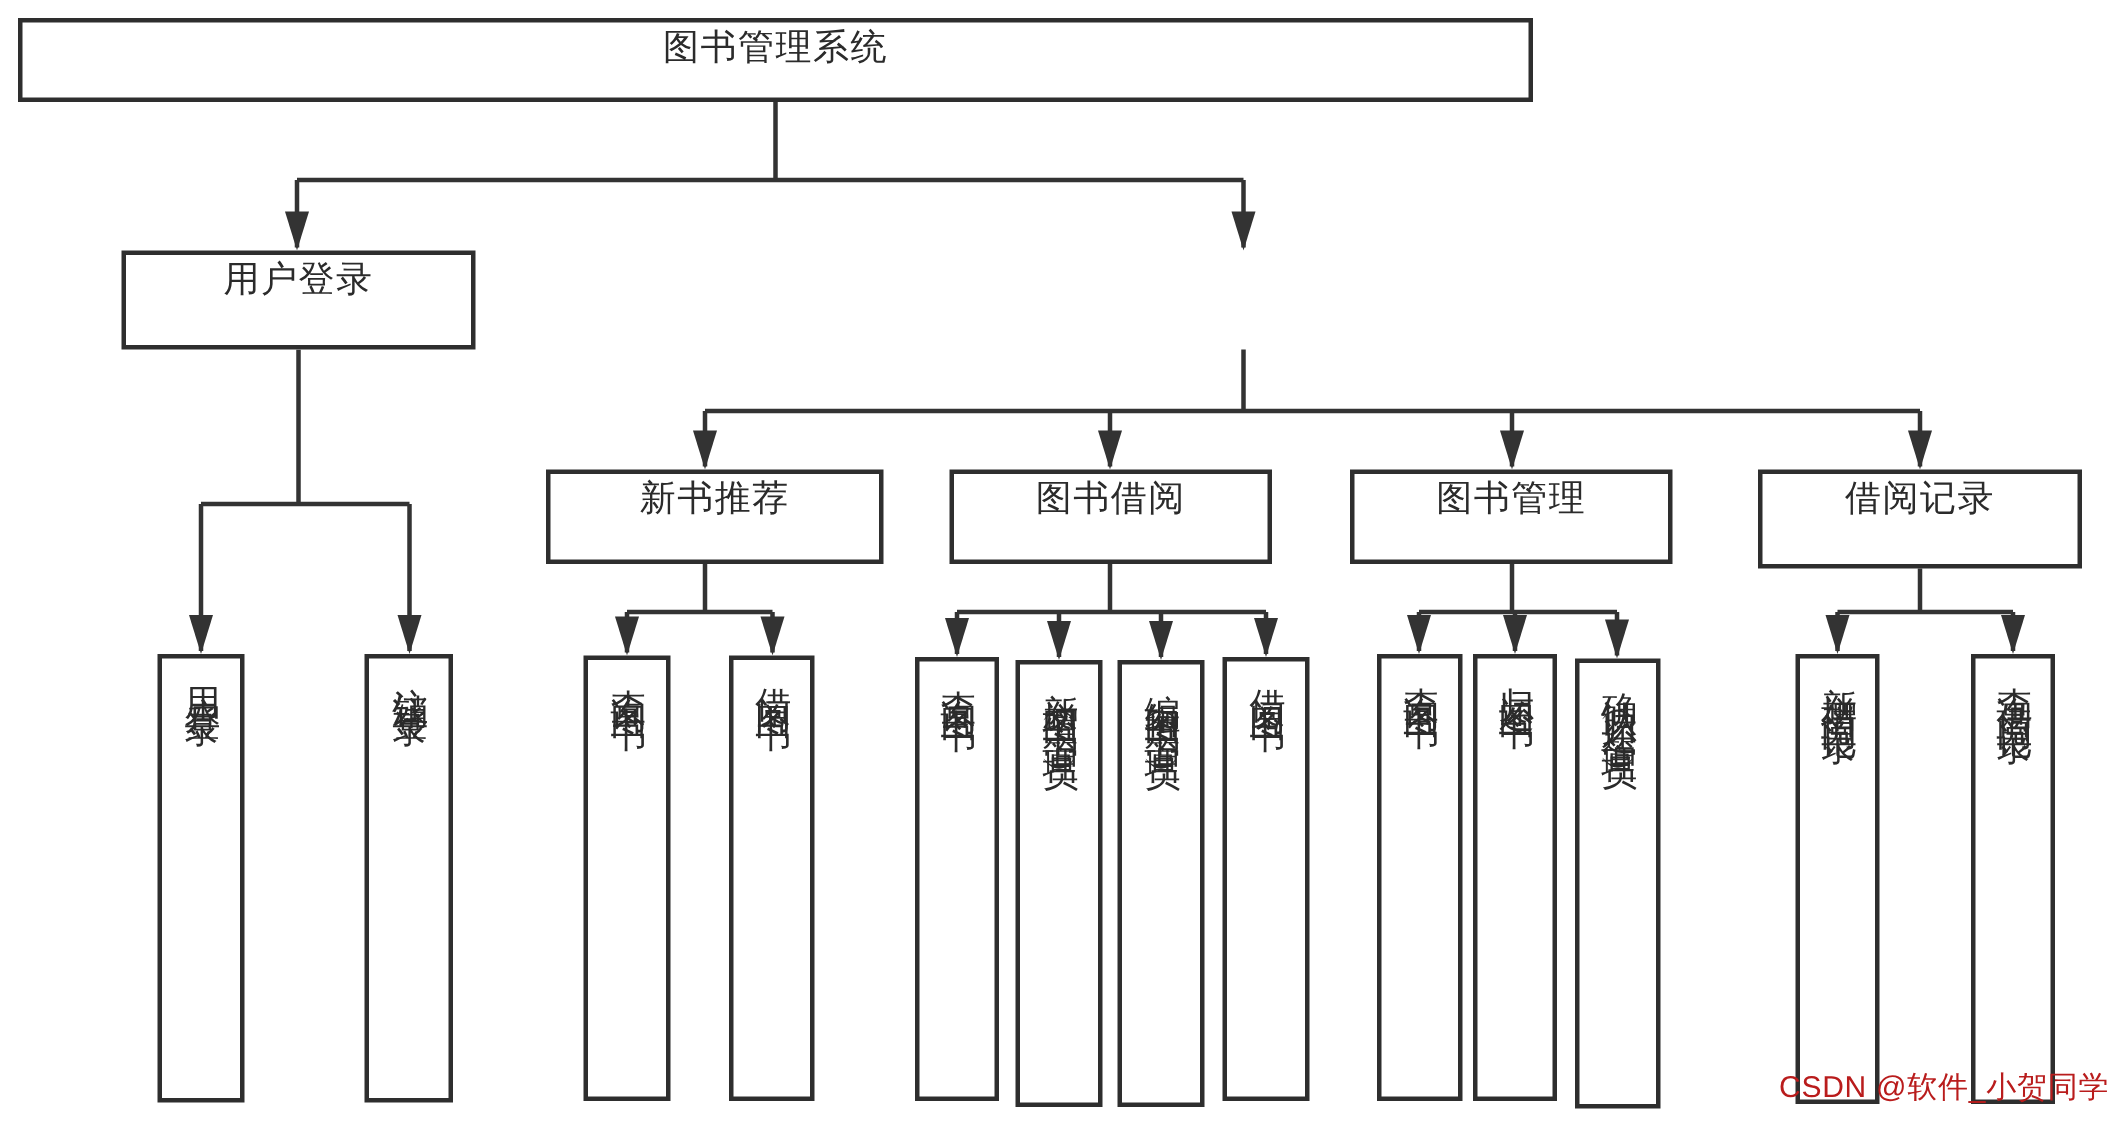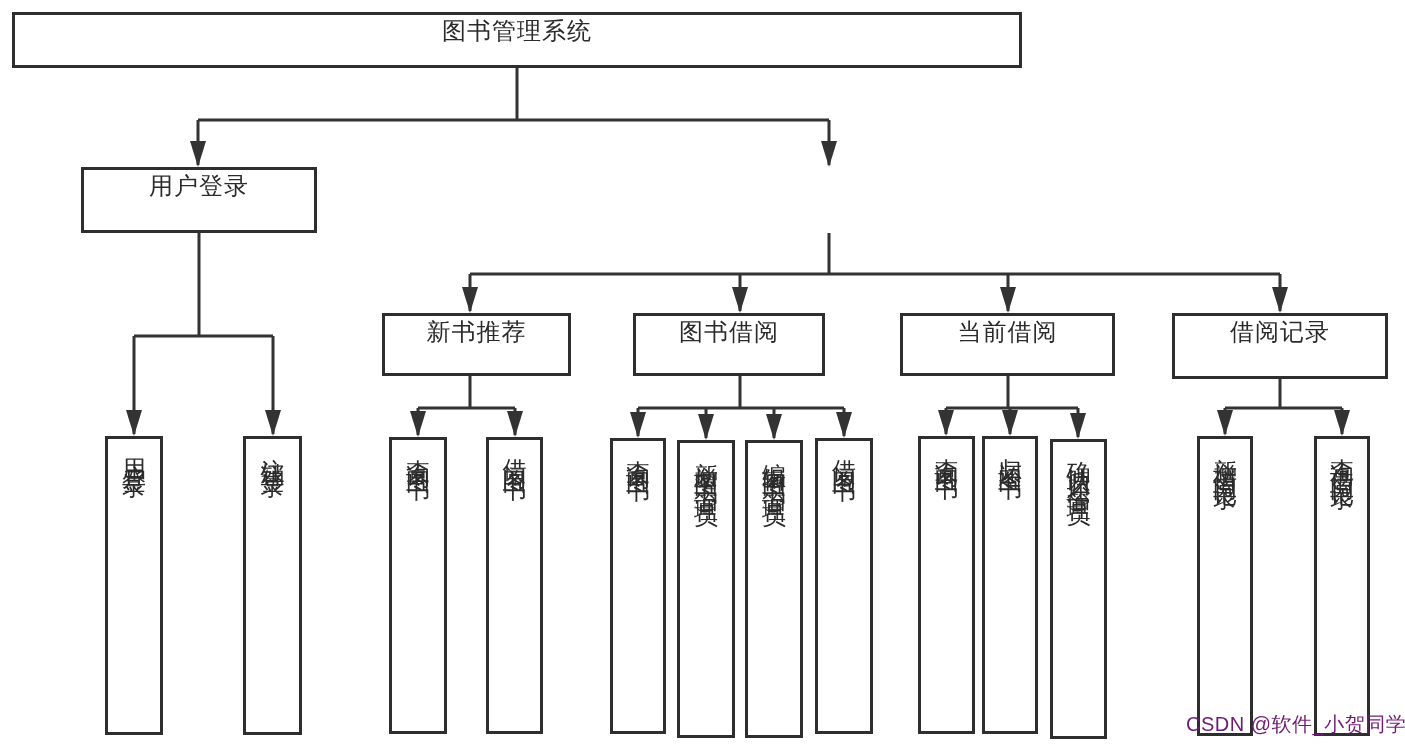--- a/index.html
+++ b/index.html
@@ -36,21 +36,21 @@
     text-orientation: mixed;
     font-size: 24px;
     letter-spacing: 6px;
     line-height: 1;
   }
   .watermark {
     position: absolute;
     left: 1186px;
     top: 711px;
     font-size: 20px;
-    color: #701a75;
+    color: #b91c1c;
     white-space: nowrap;
     letter-spacing: 0.5px;
   }
 </style>
 </head>
 <body>
 
 <div class="canvas">
 
   <svg class="connectors" width="1405" height="747" viewBox="0 0 1405 747">
@@ -90,28 +90,28 @@
   </svg>
 
   <div class="box h" style="left:12px;top:12px;width:1010px;height:56px">
     <span class="lbl">图书管理系统</span>
   </div>
 
   <div class="box h" style="left:81px;top:167px;width:236px;height:66px">
     <span class="lbl">用户登录</span>
   </div>
 
-  <div class="box h" style="left:382px;top:313px;width:189px;height:63px">
+  <div class="box h" style="left:364px;top:313px;width:225px;height:63px">
     <span class="lbl">新书推荐</span>
   </div>
-  <div class="box h" style="left:633px;top:313px;width:192px;height:63px">
+  <div class="box h" style="left:633px;top:313px;width:215px;height:63px">
     <span class="lbl">图书借阅</span>
   </div>
   <div class="box h" style="left:900px;top:313px;width:215px;height:63px">
-    <span class="lbl">当前借阅</span>
+    <span class="lbl">图书管理</span>
   </div>
   <div class="box h" style="left:1172px;top:313px;width:216px;height:66px">
     <span class="lbl">借阅记录</span>
   </div>
 
   <div class="box v" style="left:105px;top:436px;width:58px;height:299px">
     <span class="vlbl">用户登录</span>
   </div>
   <div class="box v" style="left:243px;top:436px;width:59px;height:299px">
     <span class="vlbl">注销登录</span>

